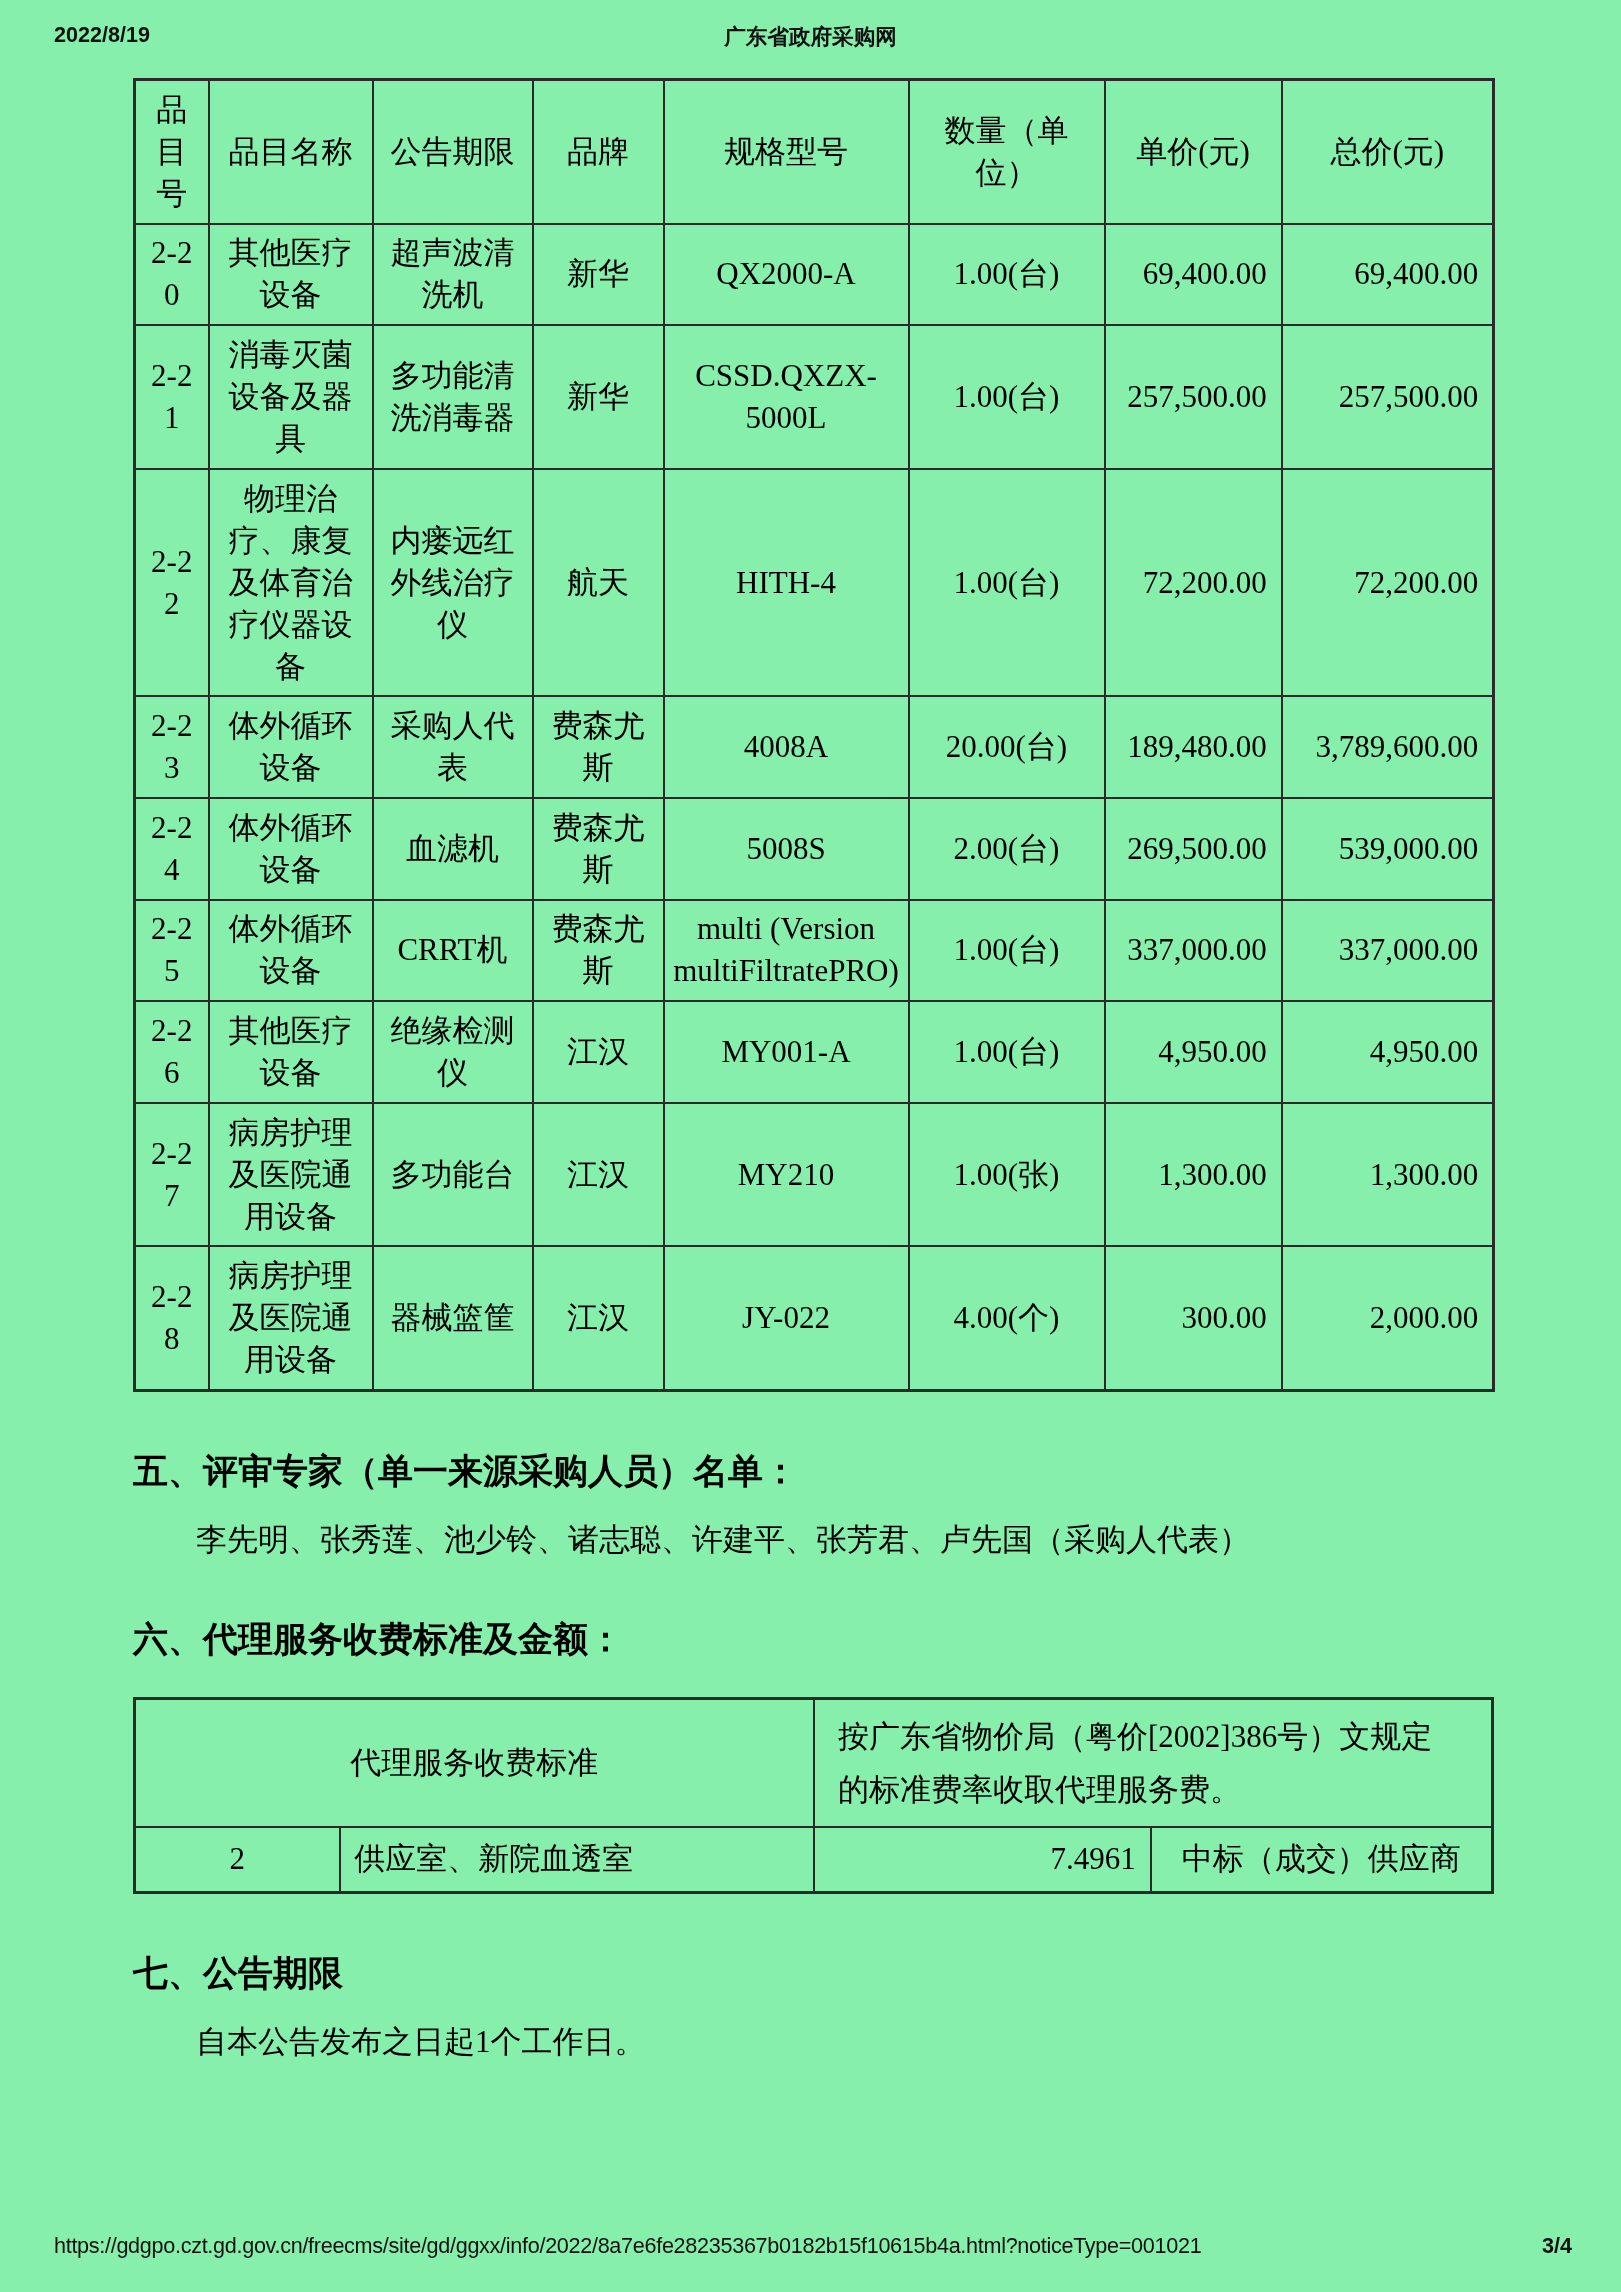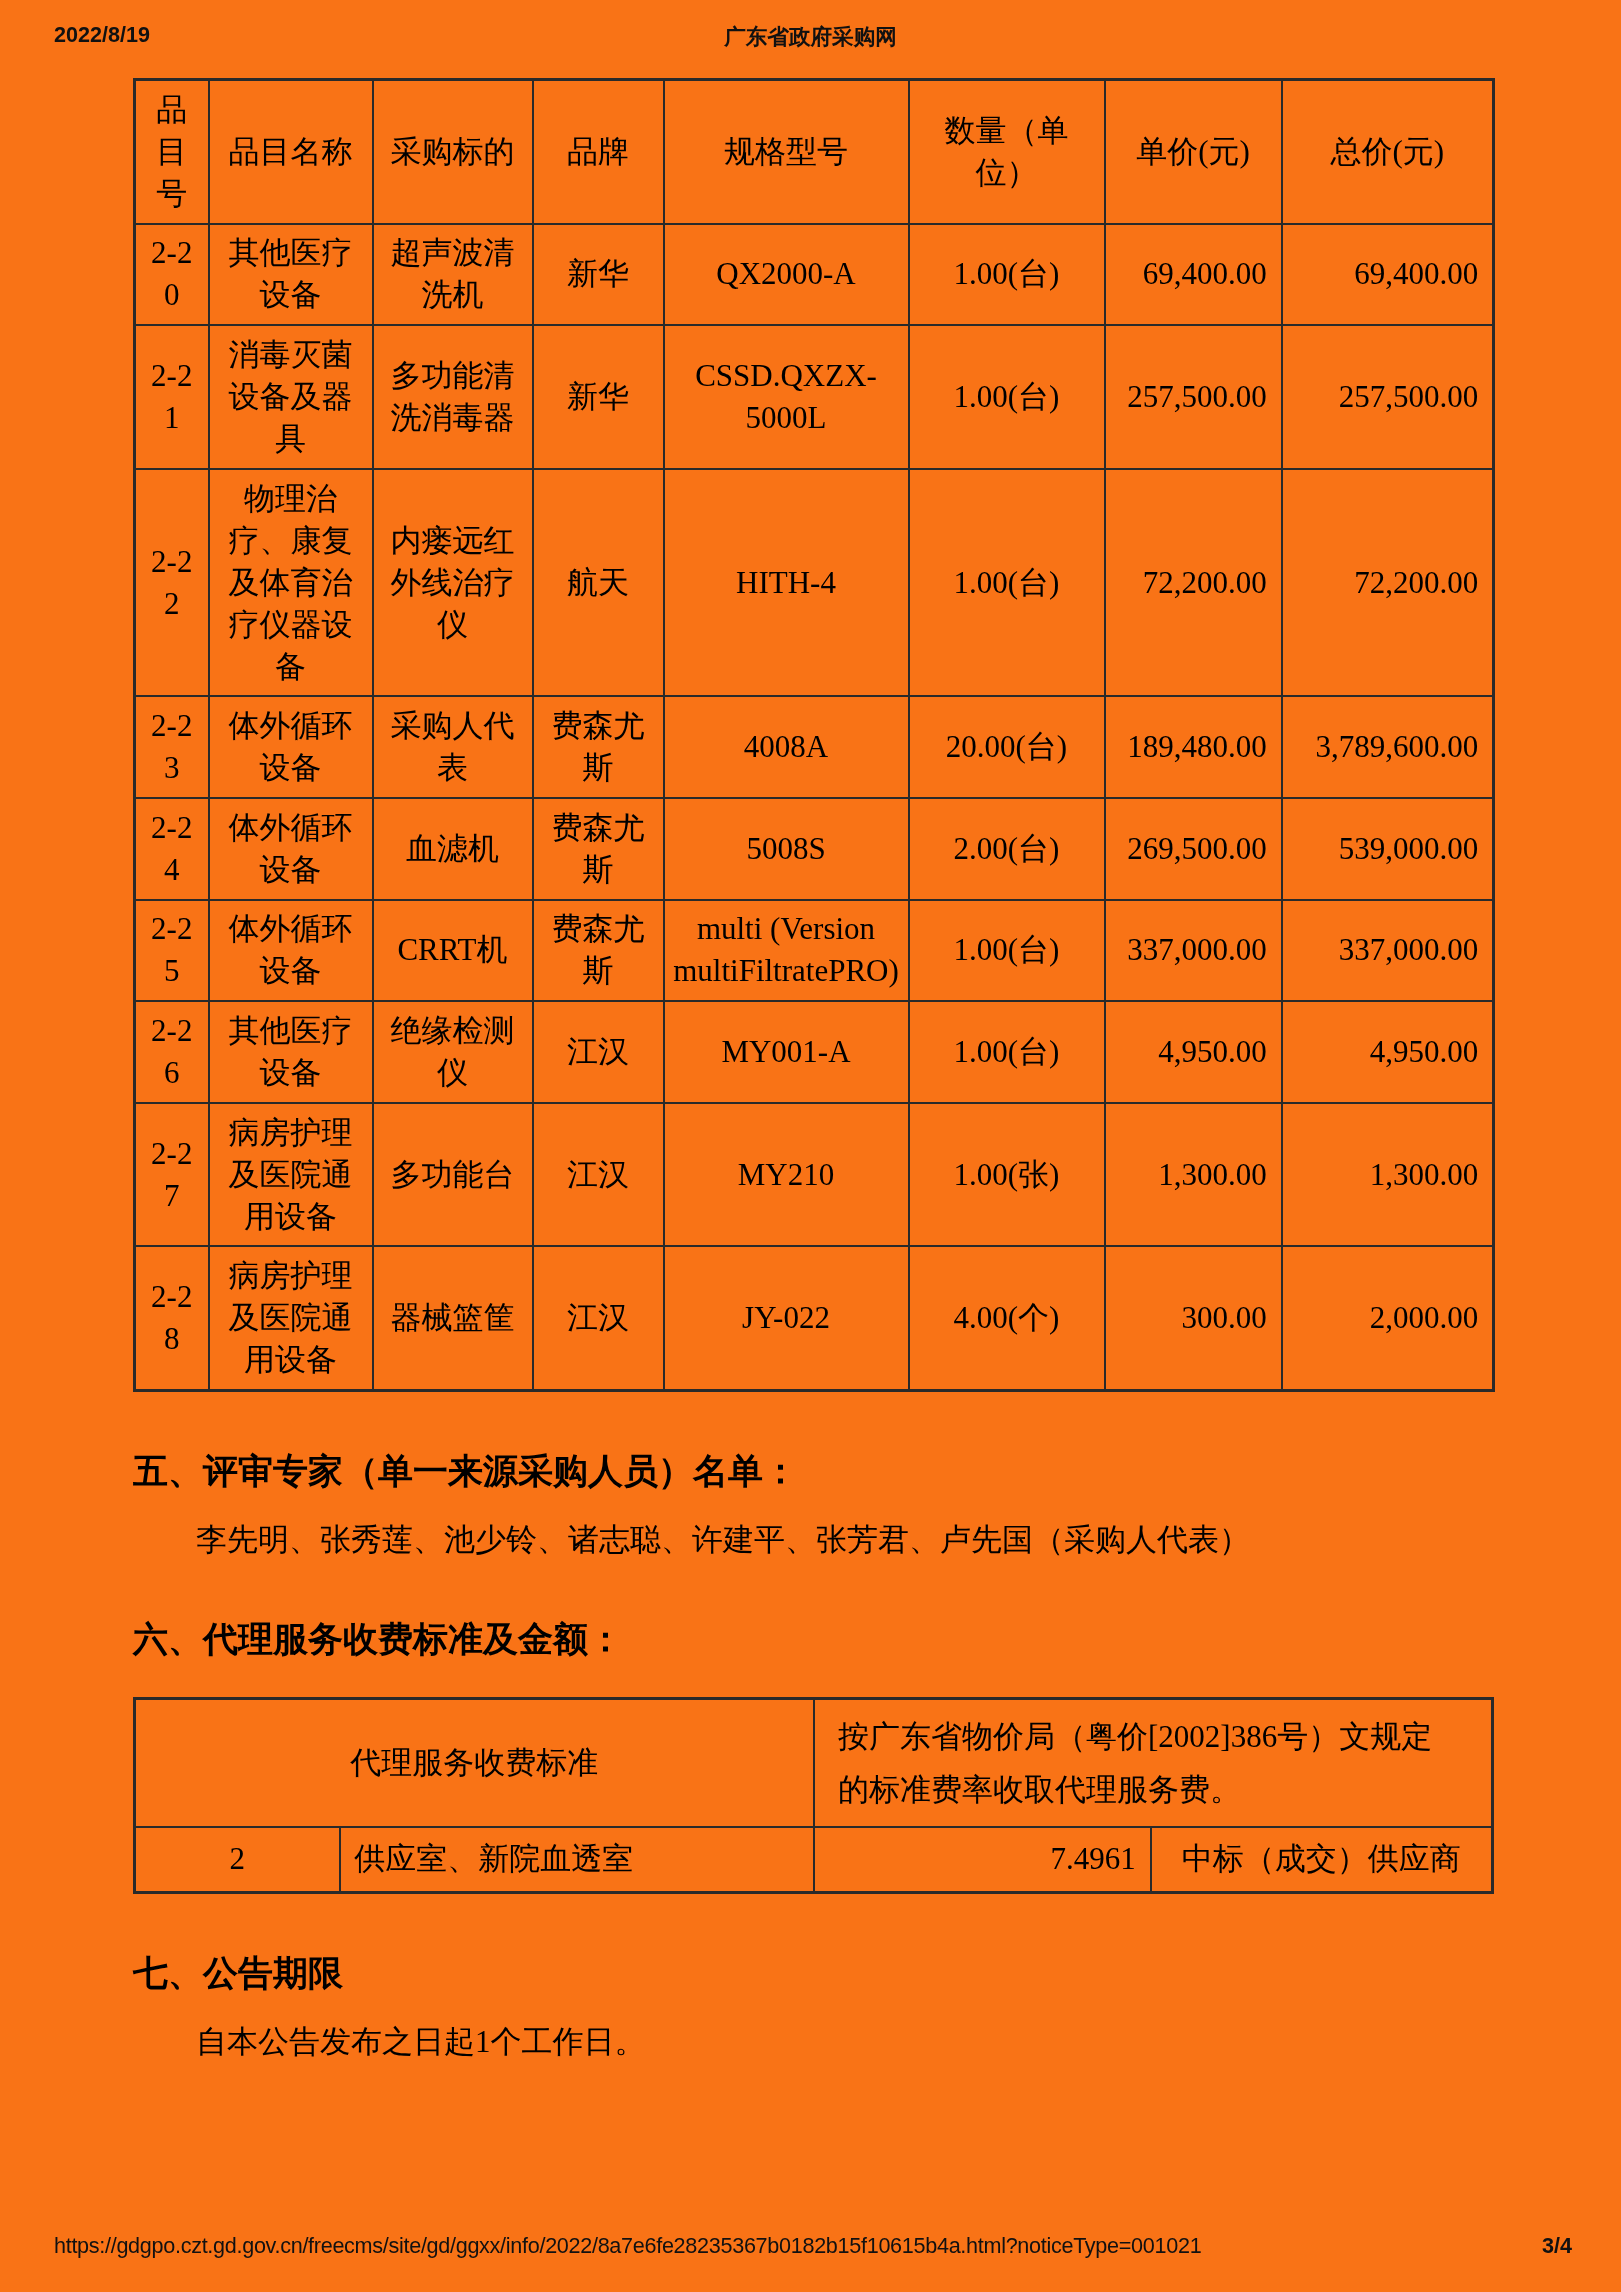--- a/index.html
+++ b/index.html
@@ -1,21 +1,21 @@
 <!DOCTYPE html>
 <html lang="zh"><head>
 <meta charset="utf-8">
 <style>
   * { margin:0; padding:0; box-sizing:border-box; }
   html,body { background:#e8e8e8; }
   .page {
     position:relative;
     width:1621px; height:2293px;
     margin:0 auto;
-    background:#f97316;
+    background:#86efac;
     color:#000;
     font-family:"Liberation Serif","DejaVu Serif",serif;
     overflow:hidden;
   }
   
   .print-header {
     position:absolute; top:21.6px; left:54px; right:54px;
     font-family:"Liberation Sans","DejaVu Sans",sans-serif;
     font-size:21.6px; font-weight:bold; color:#111;
   }
@@ -90,21 +90,21 @@
           <col style="width:196px">
           <col style="width:177px">
           <col style="width:212px">
       </colgroup>
       <tbody>
         <tr>
           <th>
               <div class="itemno-wrap">品目号</div>
             </th>
           <th>品目名称</th>
-          <th>采购标的</th>
+          <th>公告期限</th>
           <th>品牌</th>
           <th>规格型号</th>
           <th>数量（单位）</th>
           <th>单价(元)</th>
           <th>总价(元)</th>
         </tr>
         <tr>
           <td>
               <div class="itemno-wrap">2-20</div>
             </td>

